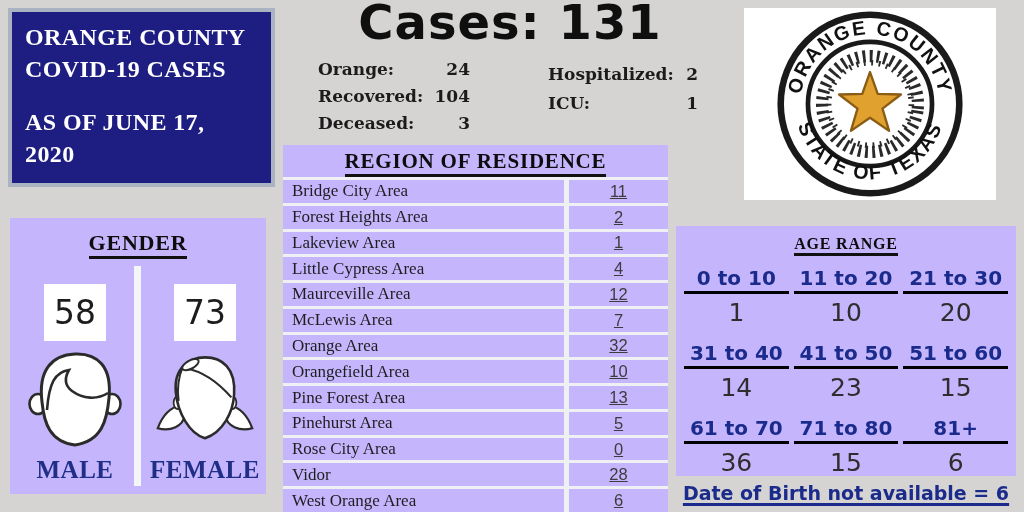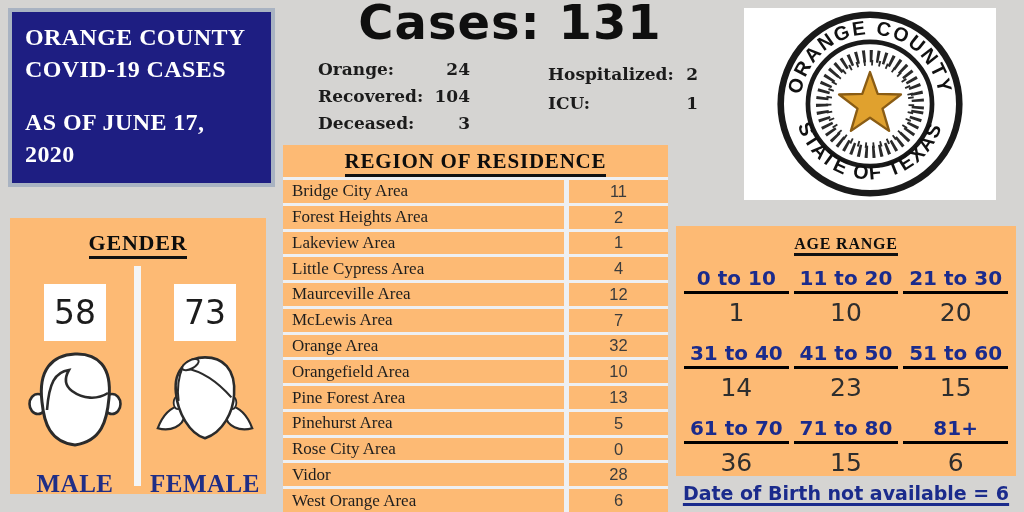--- a/index.html
+++ b/index.html
@@ -24,47 +24,47 @@
   #stats-right{left:548px;top:64px;width:150px;}
   .stat-row{display:flex;justify-content:space-between;align-items:baseline;height:27px;
     font:700 17px "DejaVu Serif",serif;color:#1b1b1b;}
   #stats-right .stat-row{height:29px;}
 
   
   #seal-box{left:744px;top:8px;width:252px;height:192px;background:#fff;
     display:flex;align-items:center;justify-content:center;}
 
   
-  .panel{background:#fdba74;box-sizing:border-box;}
+  .panel{background:#c4b5fd;box-sizing:border-box;}
   .panel-title{text-align:center;color:#0d0d0d;}
   .panel-title span{font:800 22px "Liberation Serif",serif;letter-spacing:.8px;
     border-bottom:3px solid #111;padding-bottom:1px;}
 
   
   #gender-panel{left:10px;top:218px;width:256px;height:276px;}
   #gender-panel .panel-title{padding-top:12px;}
   .g-divider{position:absolute;left:124px;top:48px;bottom:8px;width:7px;background:#f4f5f6;}
   .g-col{position:absolute;top:50px;width:118px;text-align:center;}
   #g-col-male{left:6px;} #g-col-female{left:136px;}
   .g-num{width:62px;height:57px;background:#fff;margin:16px auto 5px;
     font:400 33px "DejaVu Sans",sans-serif;color:#1c1c1c;
     display:flex;align-items:center;justify-content:center;}
   .g-face{width:100px;height:110px;margin:0 auto;display:block;}
-  .g-label{font:700 25px "Liberation Serif",serif;color:#202e86;letter-spacing:.5px;margin-top:14px;}
+  .g-label{font:700 25px "Liberation Serif",serif;color:#202e86;letter-spacing:.5px;}
 
   
   #region-panel{left:283px;top:145px;width:385px;height:367px;display:flex;flex-direction:column;}
   #region-panel .panel-title{padding-top:4px;height:28px;}
   #region-panel .panel-title span{font-size:21px;}
   .r-rows{flex:1;display:flex;flex-direction:column;}
   .r-row{flex:1;display:flex;border-top:3px solid #eef0f3;min-height:0;}
   .r-name{flex:1;padding-left:9px;display:flex;align-items:center;
     font:400 17px "Liberation Serif",serif;color:#1e1e1e;white-space:nowrap;}
   .r-val{width:99px;border-left:5px solid #eef0f3;display:flex;align-items:center;
-    justify-content:center;font:400 16.5px "Liberation Sans",sans-serif;color:#3c3c3c;}
+    justify-content:center;font:400 16.5px "Liberation Sans",sans-serif;color:#3c3c3c;text-decoration:underline;}
 
   
   #age-panel{left:676px;top:226px;width:340px;height:250px;}
   #age-panel .panel-title{padding-top:9px;padding-bottom:4px;}
   #age-panel .panel-title span{font-size:16px;}
   .age-grid{display:grid;grid-template-columns:1fr 1fr 1fr;column-gap:5px;padding:2px 8px 0;}
   .age-label{font:700 20px "DejaVu Sans",sans-serif;color:#1b2b8c;text-align:center;
     border-bottom:3px solid #000000;padding:7px 0 1px;white-space:nowrap;}
   .age-value{font:400 25px "DejaVu Sans",sans-serif;color:#2e2e2e;text-align:center;
     padding:4px 0 7px;}

